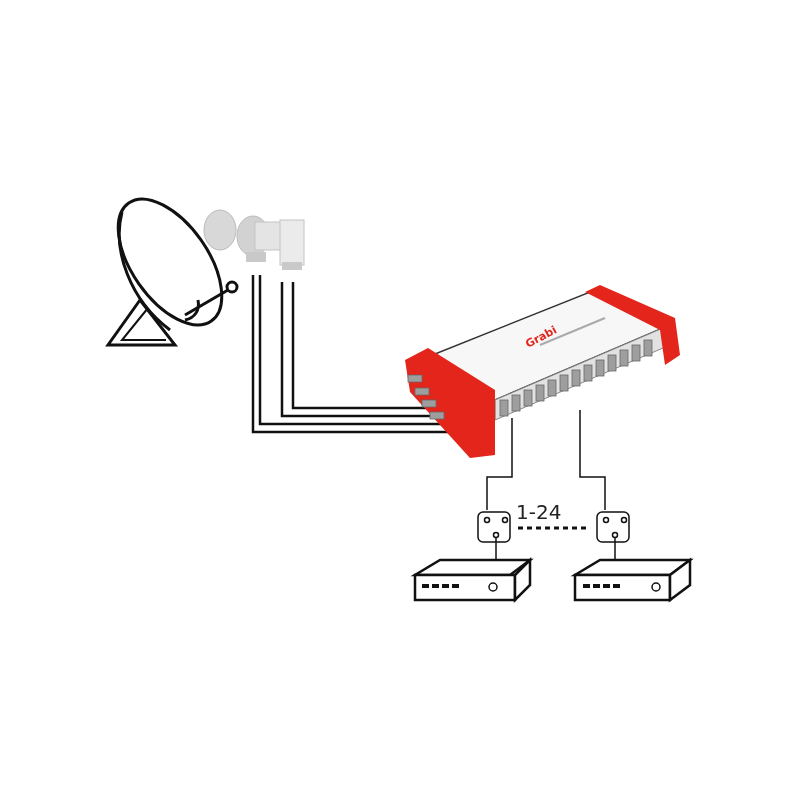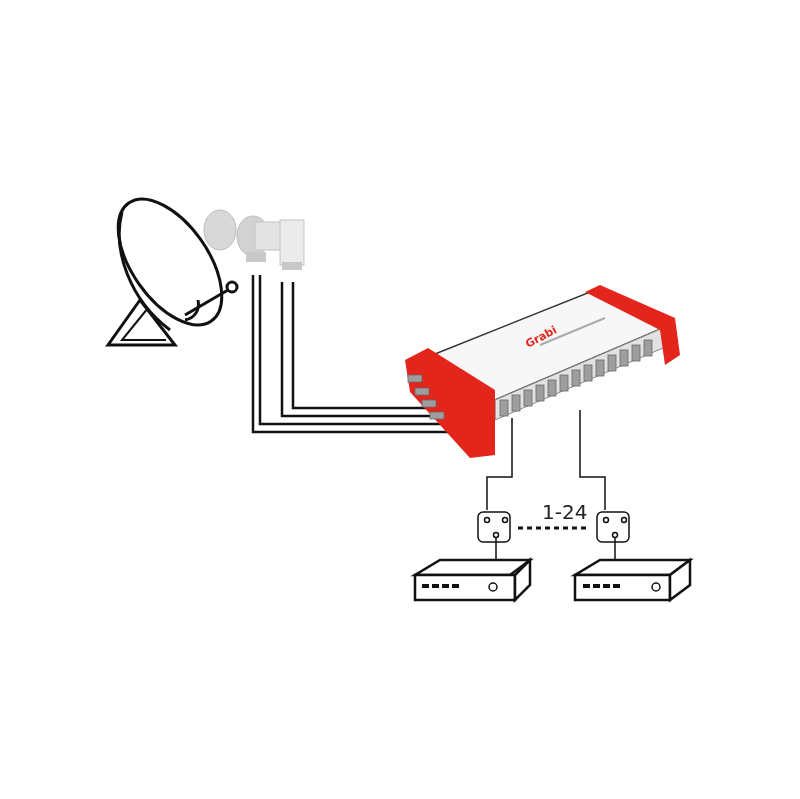--- a/index.html
+++ b/index.html
@@ -108,13 +108,13 @@
     <g fill="#111" stroke="none">
       <rect x="583" y="584" width="7" height="4"></rect>
         <rect x="593" y="584" width="7" height="4"></rect>
       <rect x="603" y="584" width="7" height="4"></rect>
         <rect x="613" y="584" width="7" height="4"></rect>
     </g>
     <circle cx="656" cy="587" r="4" stroke-width="1.5"></circle>
   </g>
 </svg>
 
-<div class="label" style="left:542px; top:500px;">1-24</div>
+<div class="label" style="left:516px; top:500px;">1-24</div>
 
 </body></html>

